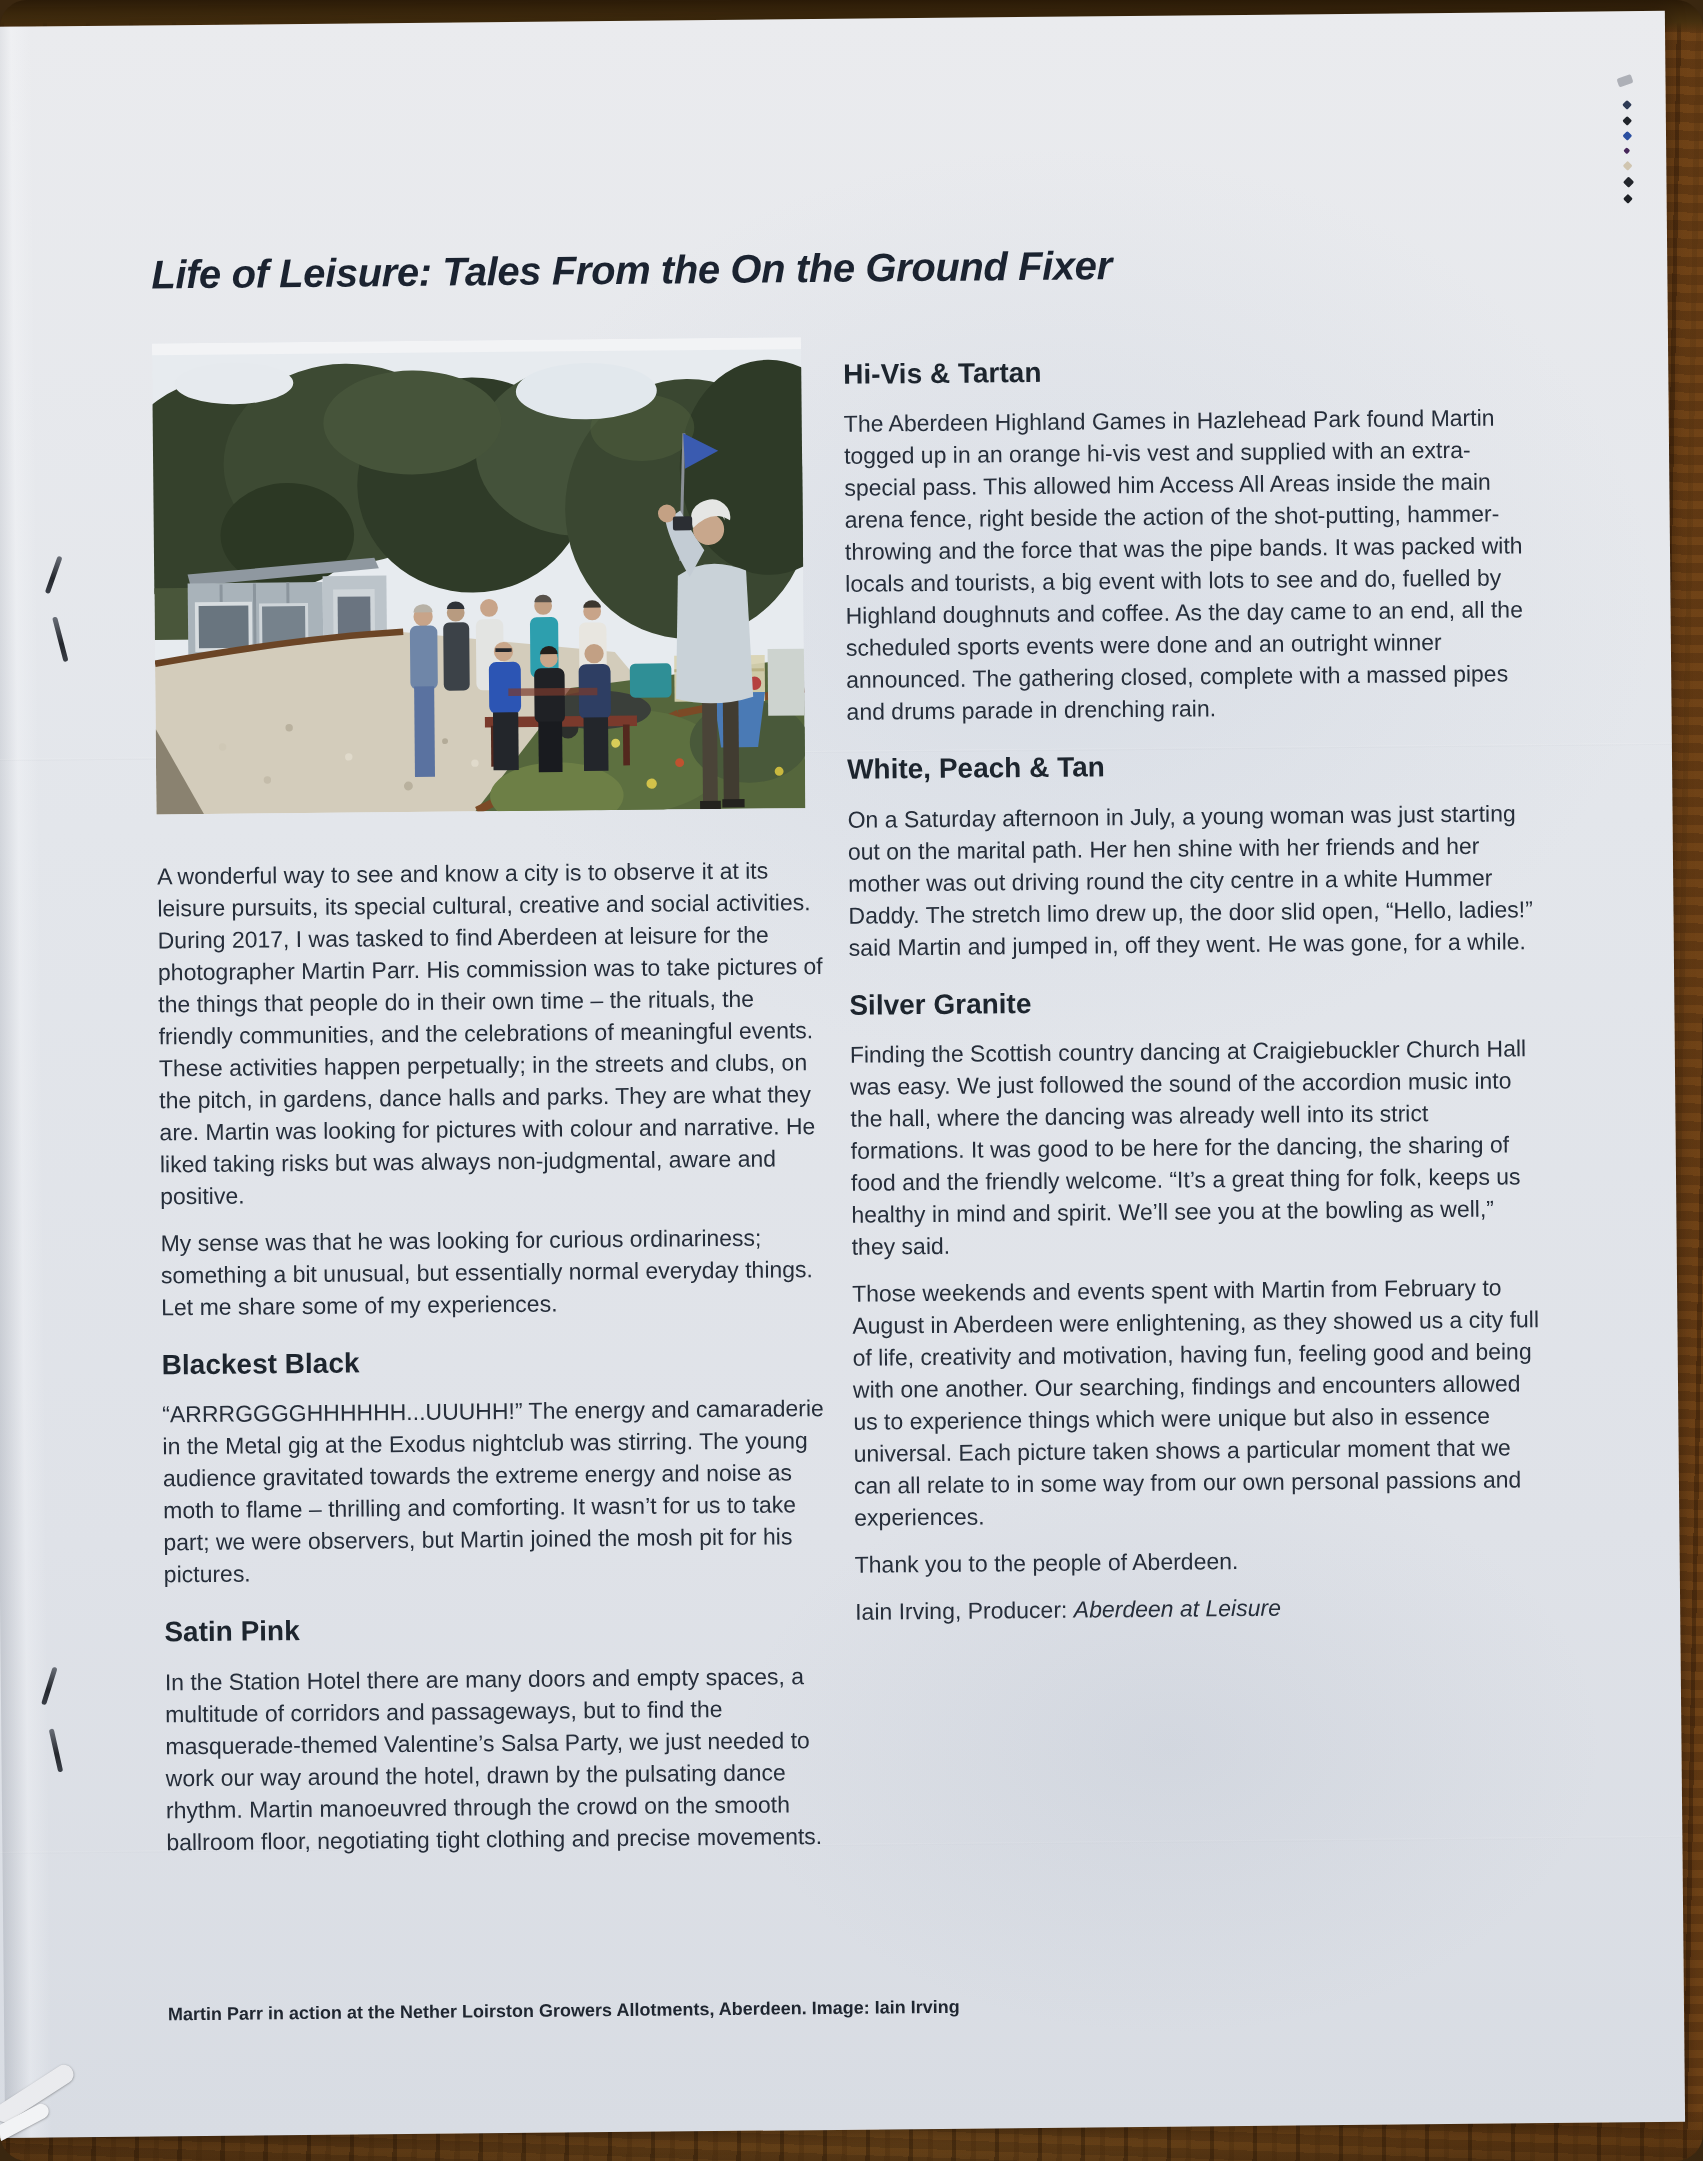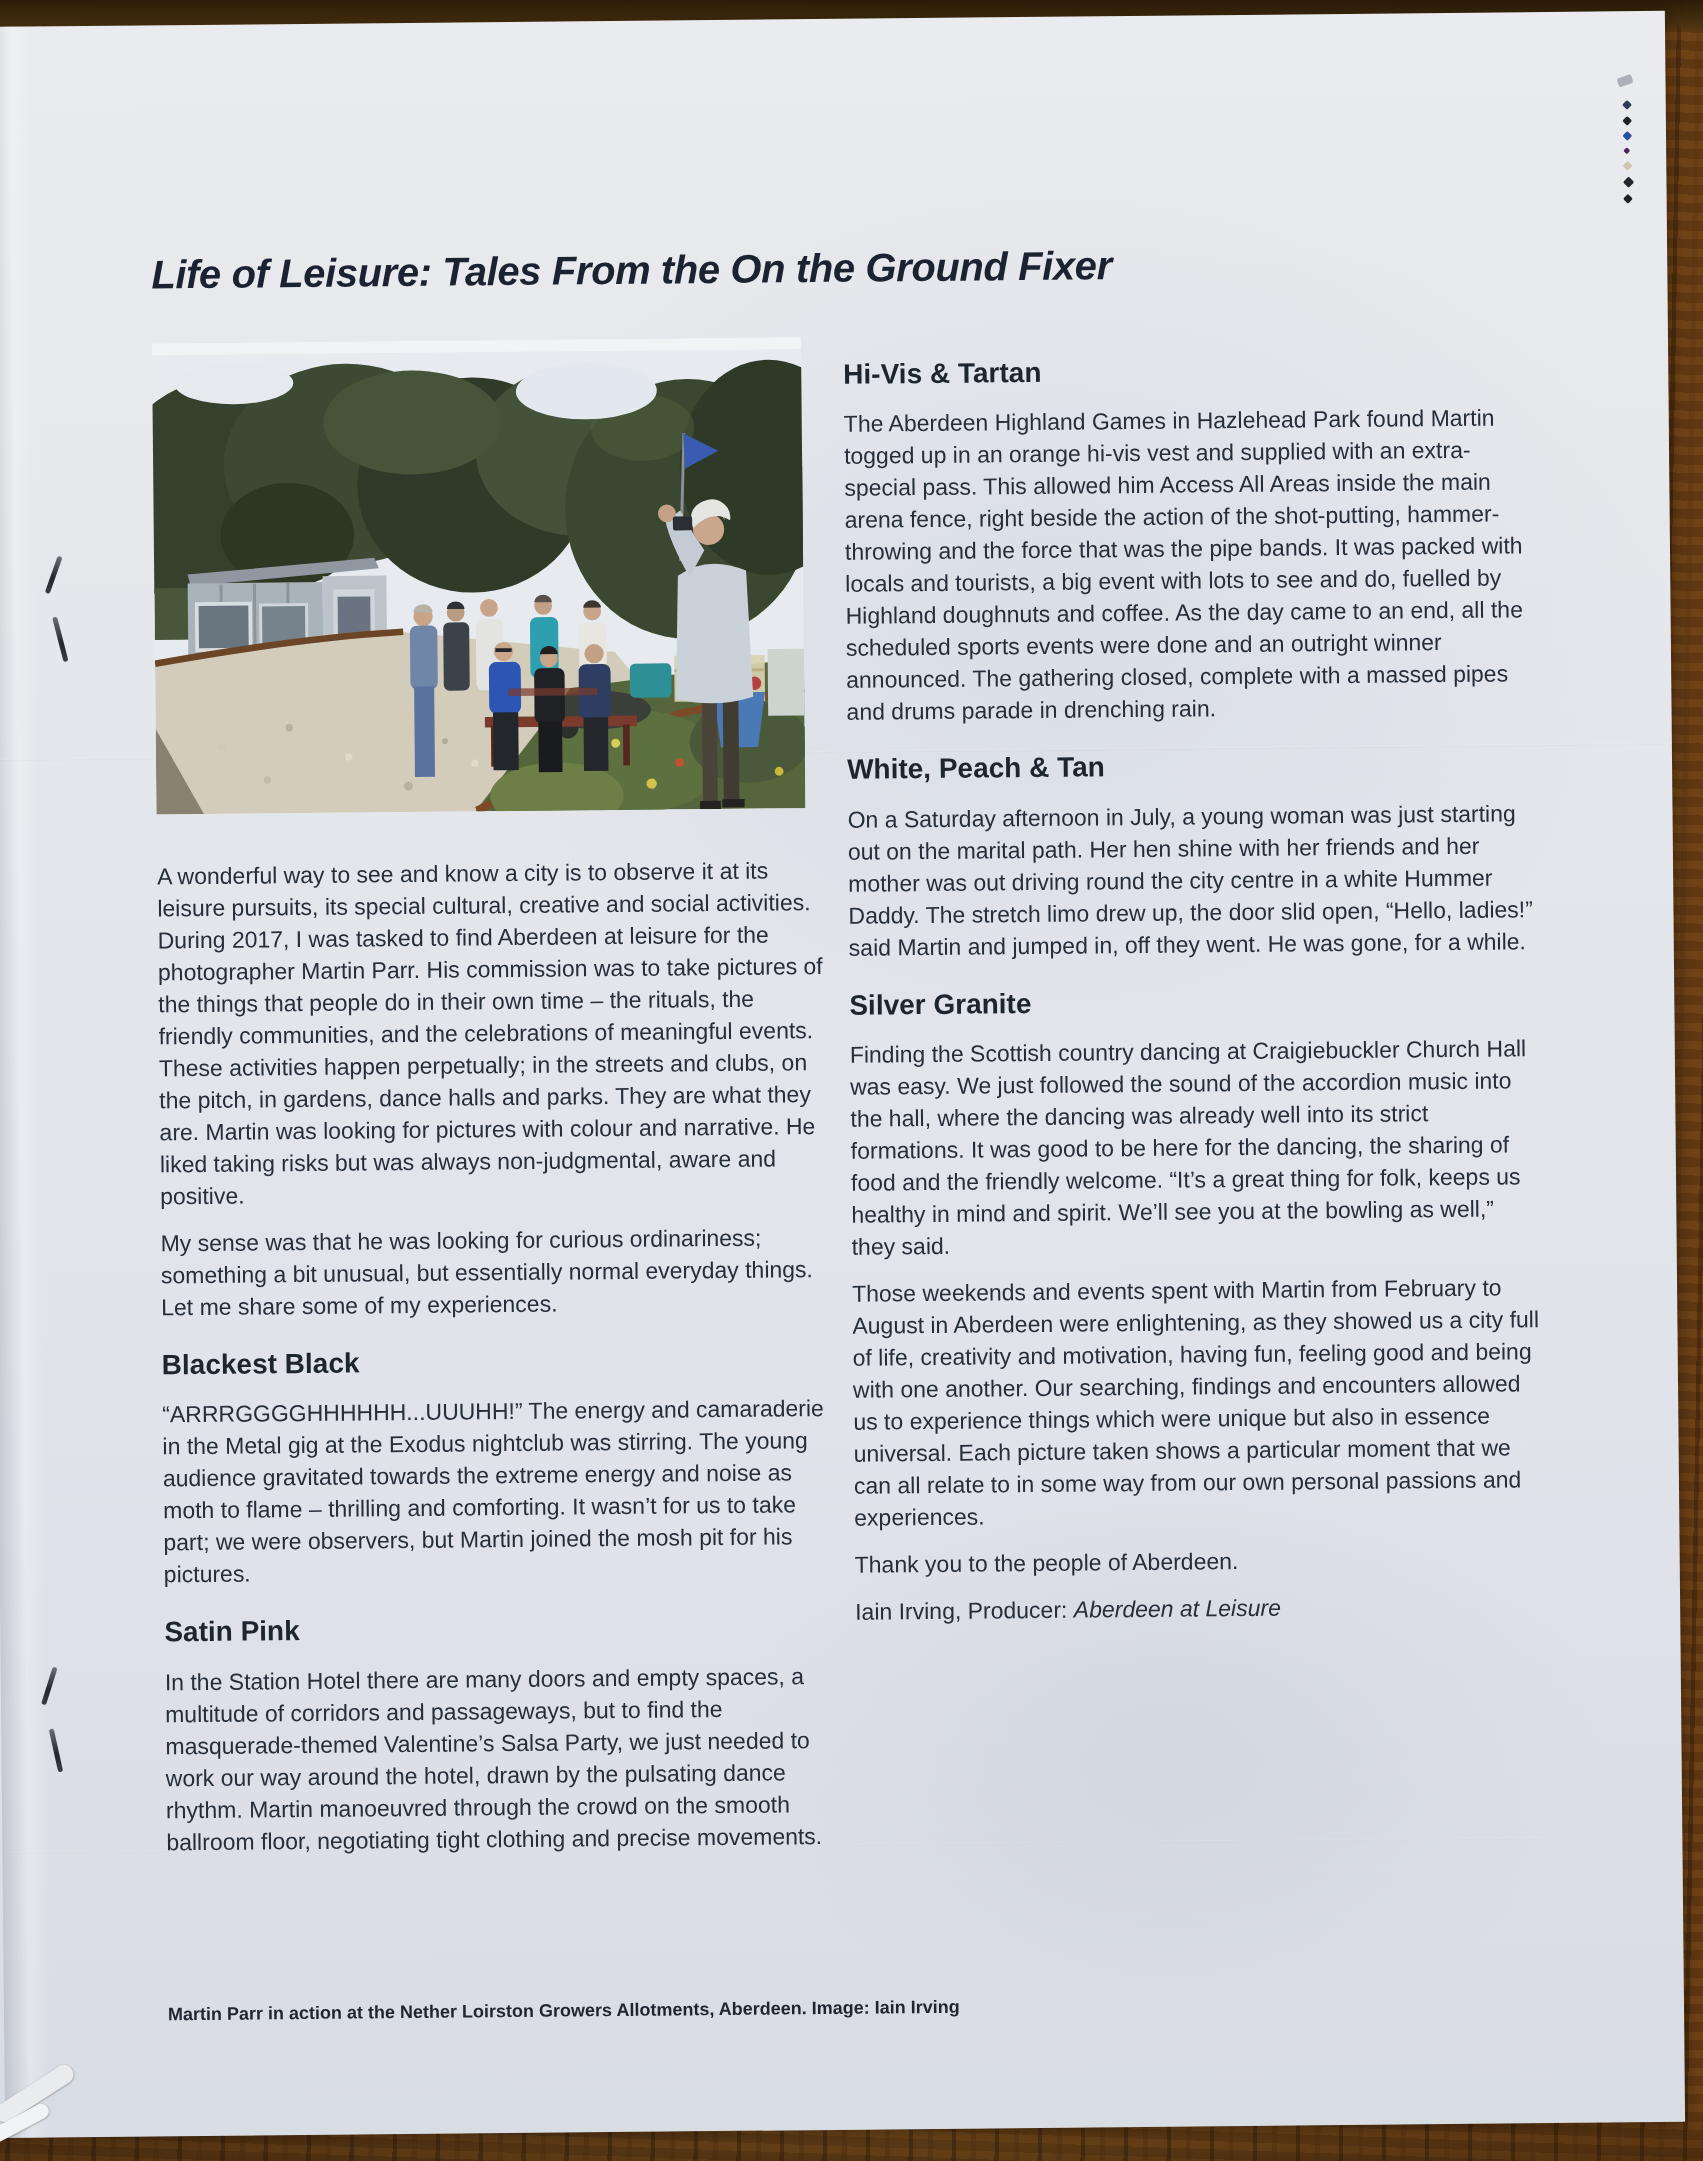--- a/index.html
+++ b/index.html
@@ -5,20 +5,21 @@
   html,body{margin:0;padding:0;background:#3a2710;}
   .canvas{
     position:relative;width:1703px;height:2161px;overflow:hidden;
     font-family:"Liberation Sans",sans-serif;
     background:
       linear-gradient(180deg,#2b1b08 0px,#46300f 22px,rgba(0,0,0,0) 33px),
       linear-gradient(0deg,rgba(30,18,4,.35) 0px,rgba(0,0,0,0) 52px),
       repeating-linear-gradient(91deg,rgba(38,20,5,.38) 0 4.4px,rgba(0,0,0,0) 4.4px 19px,rgba(84,50,16,.32) 19px 24.5px,rgba(0,0,0,0) 24.5px 43px),
       repeating-linear-gradient(2deg,rgba(130,82,28,.22) 0 8.2px,rgba(58,34,10,.22) 8.2px 18px),
       linear-gradient(90deg,#6d431a 0%,#7d5120 55%,#6a3e15 100%);
+    border-radius: 27px;
   }
   .paper{
     position:absolute;left:-30px;top:19px;width:1705px;height:2111px;
     transform:rotate(-0.55deg);transform-origin:50% 50%;
     background:
       radial-gradient(964px 741px at 64% 28%,rgba(196,205,219,.35),rgba(0,0,0,0) 62%),
       radial-gradient(667px 445px at 70% 82%,rgba(150,162,182,.14),rgba(0,0,0,0) 65%),
       linear-gradient(180deg,#eaebee 0%,#e3e6eb 38%,#dfe2e8 72%,#d8dce3 100%);
     box-shadow:0 2.2px 18px rgba(15,8,0,.5);
   }

